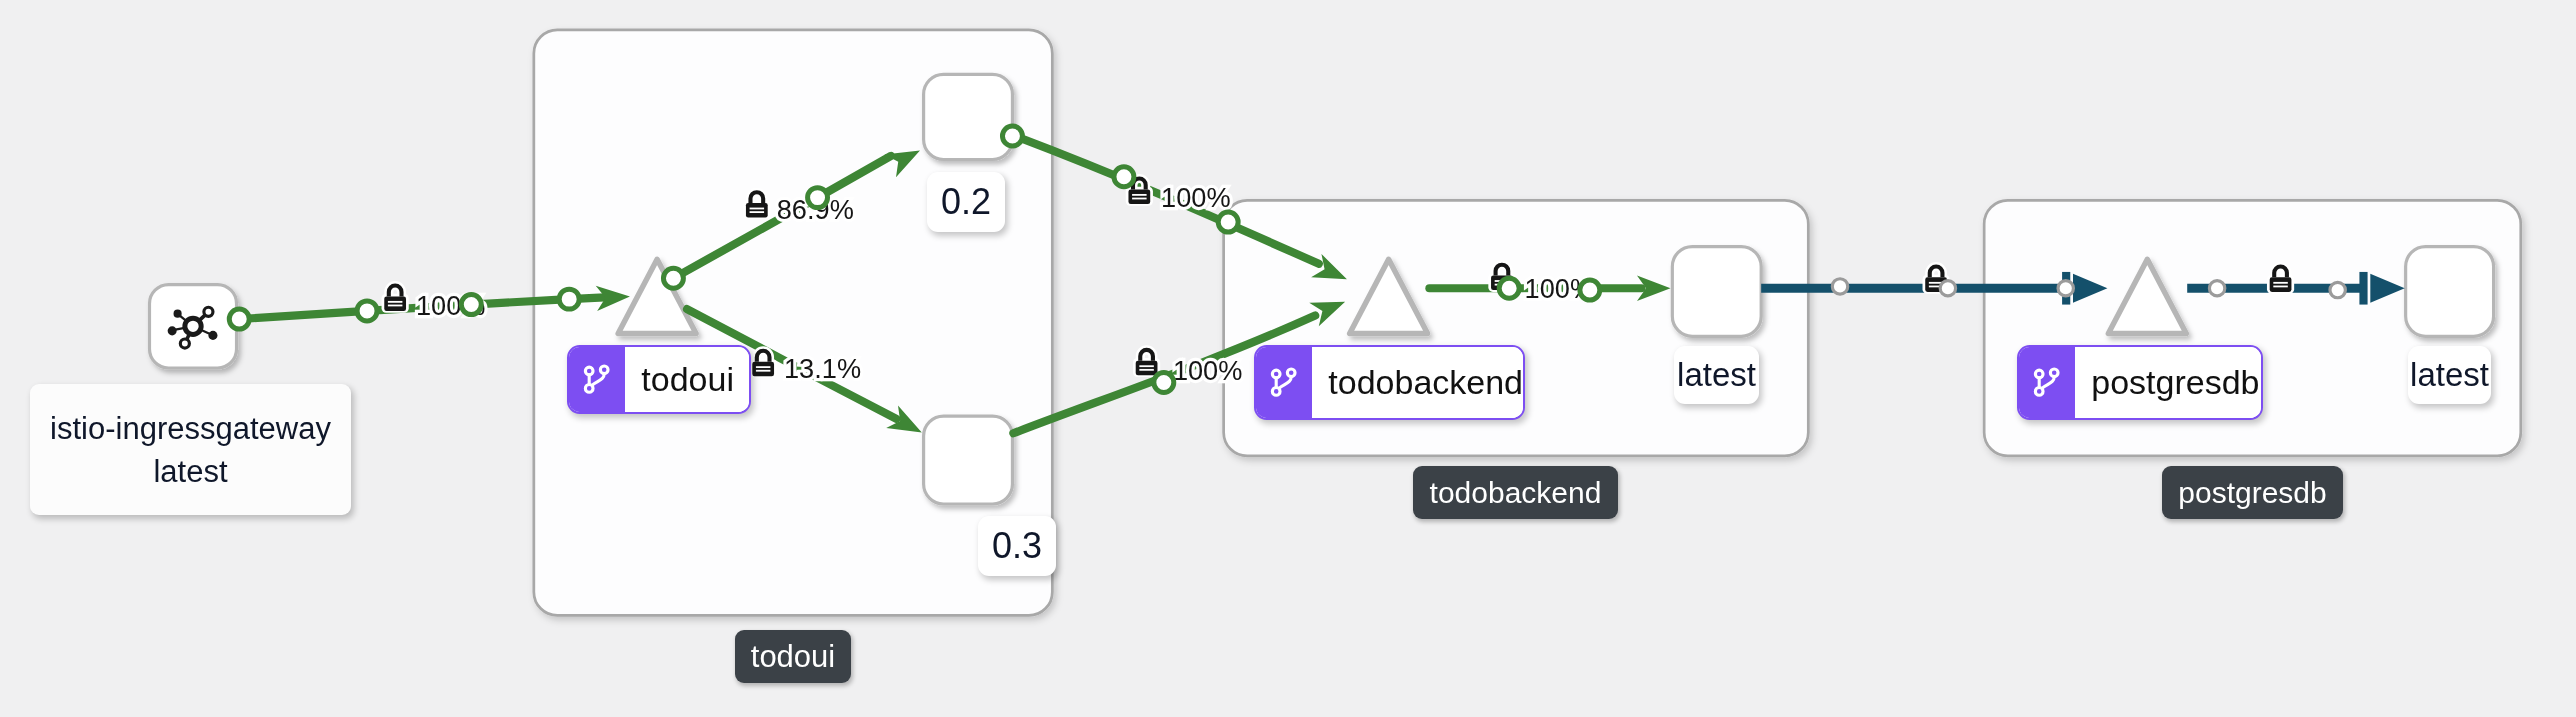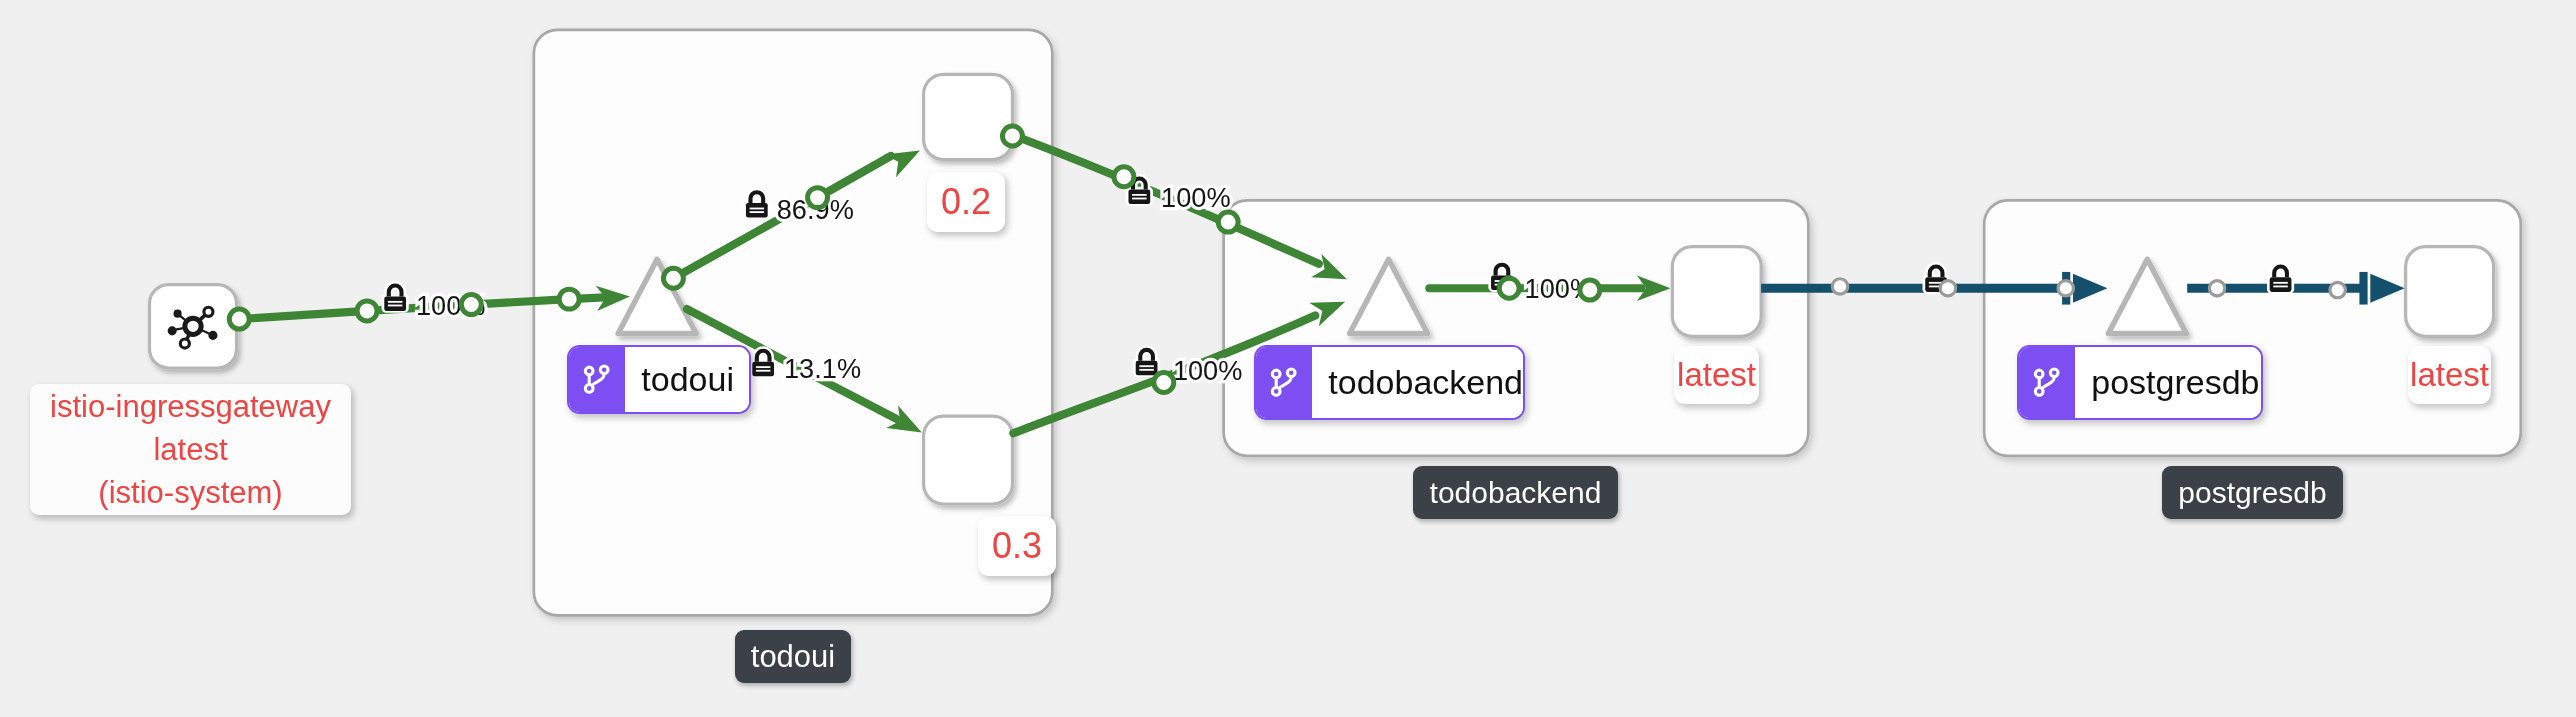--- a/index.html
+++ b/index.html
@@ -13,21 +13,21 @@
   #stage{position:absolute;left:0;top:0;width:2576px;height:717px;}
   svg.graph{position:absolute;left:0;top:0;}
   .overlay{position:absolute;left:0;top:0;width:2576px;height:717px;pointer-events:none;}
   .overlay > *{pointer-events:auto;}
 
   
   .nodelabel{
     position:absolute;background:#ffffff;border-radius:11px;
     box-shadow:2.7px 3.6px 6.3px rgba(0,0,0,0.22);
     display:flex;align-items:center;justify-content:center;
-    color:#ef4444;
+    color:#0f172a;
   }
   .gw-label{
     flex-direction:column;font-size:31px;line-height:43px;border-radius:9px;
     background:#fcfcfc;
     text-align:center;
   }
   .ver-label{font-size:36px;}
   .wk-label{font-size:33px;}
 
   
@@ -202,21 +202,20 @@
   <use href="#ncirc" transform="translate(2278,318)"></use>
   <use href="#ncirc" transform="translate(2445,318)"></use>
   <use href="#ncirc" transform="translate(2578,320)"></use>
 </svg>
 
 <div class="overlay">
 
   <div class="nodelabel gw-label" style="left:30px;top:384px;width:321px;height:131px;">
     <div>istio-ingressgateway</div>
     <div>latest</div>
-    <div>(istio-system)</div>
   </div>
 
   <div class="badge" style="left:567px;top:345px;width:180px;height:65px;">
     <span class="ico">
       <svg width="36" height="36" viewBox="0 0 30 30" fill="none" stroke="#ffffff" stroke-width="2.6" stroke-linecap="round">
         <circle cx="8.5" cy="7.5" r="3.2"></circle>
             <circle cx="21" cy="6.5" r="3.2"></circle>
             <circle cx="8.5" cy="22" r="3.2"></circle>
         <path d="M8.5 10.7 L8.5 18.8"></path>
             <path d="M21 9.7 C21 15 15.5 15.5 11 19.3"></path>

